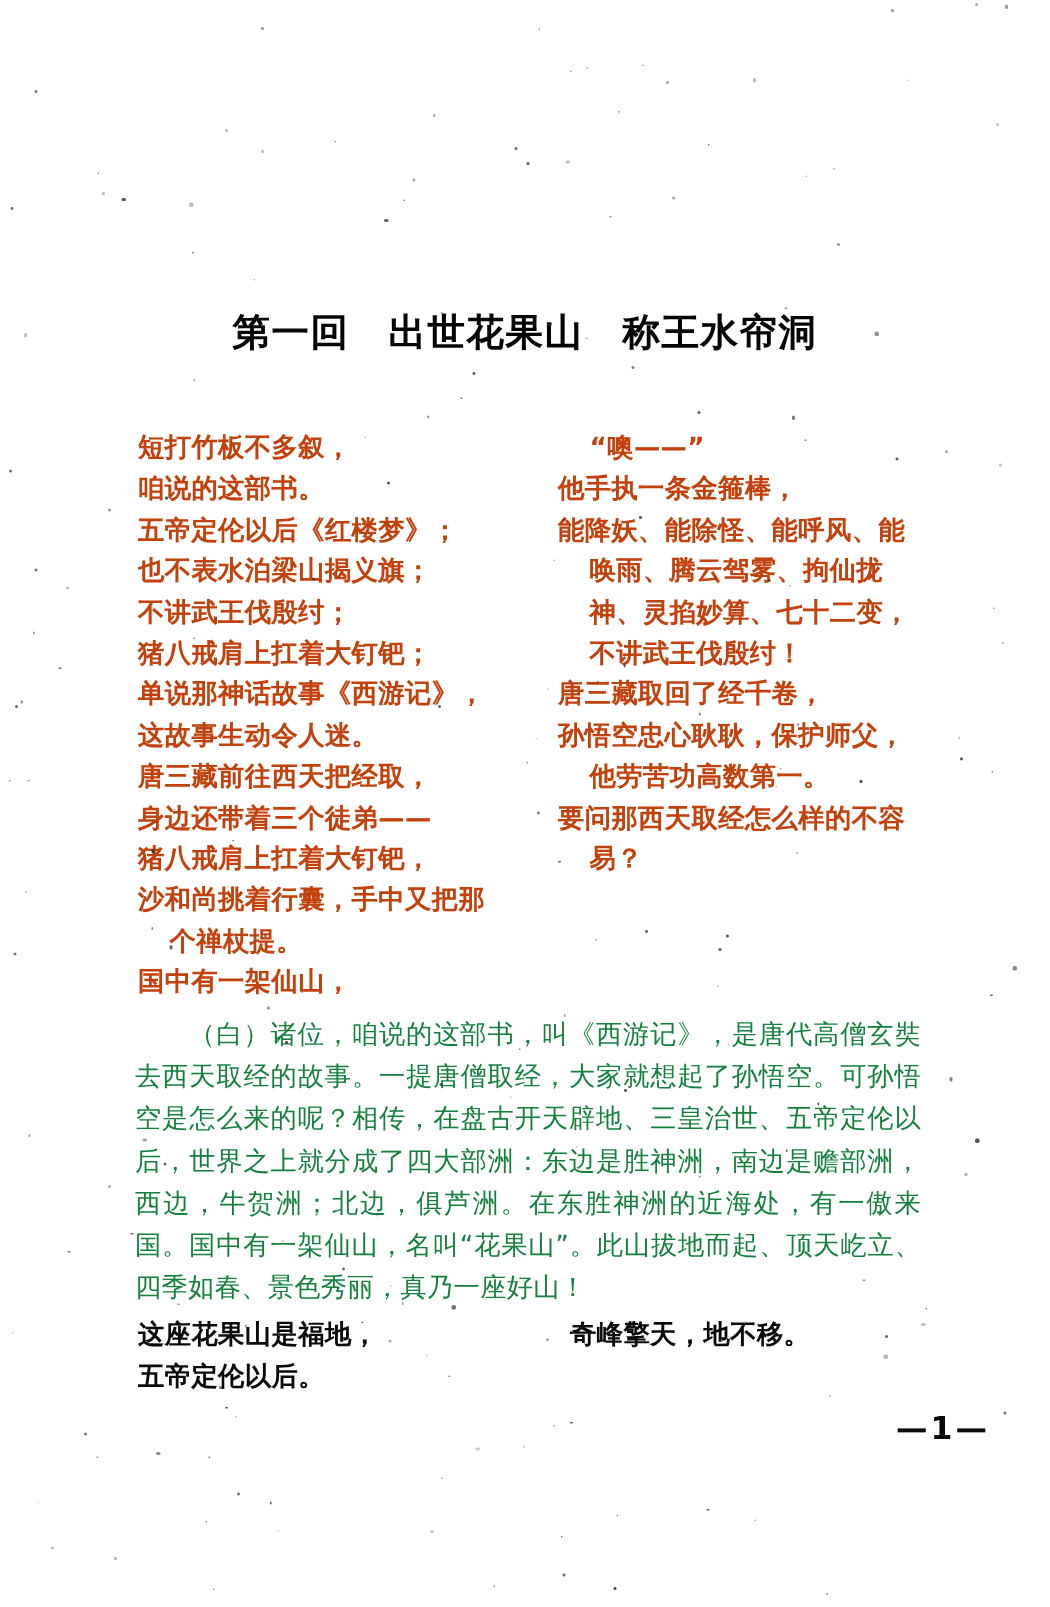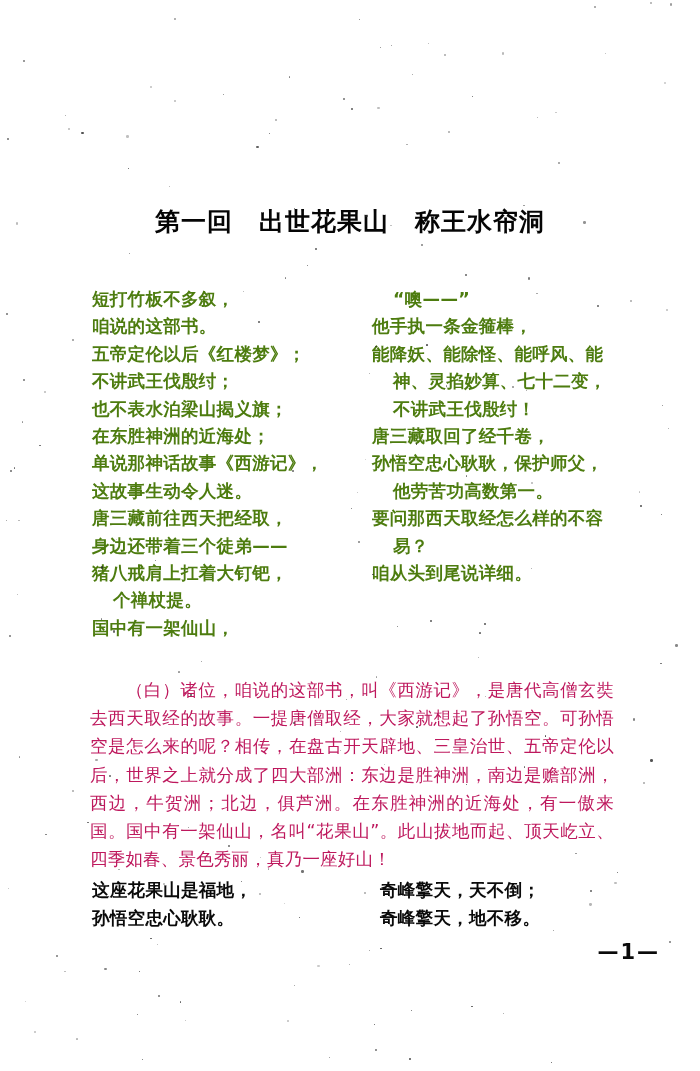--- a/index.html
+++ b/index.html
@@ -52,42 +52,42 @@
   .verse-col.left  { left: 92px;  width: 268px; }
   .verse-col.right { left: 372px; width: 268px; }
 
   .vline {
     font-size: 17.5px;
     line-height: 27.4px;
     height: 27.4px;
     white-space: pre;
     font-weight: bold;
     letter-spacing: 0.3px;
-    color: #4d7c0f;
+    color: #c2410c;
   }
 
   .vline.indent { padding-left: 21px; }
 
   
   .prose {
     position: absolute;
     left: 90px;
     top: 676px;
     width: 524px;
   }
 
   .prose p {
     margin: 0;
     font-size: 17.5px;
     line-height: 28.2px;
     text-align: justify;
     text-justify: inter-character;
     text-indent: 36px;
     letter-spacing: 0.2px;
-    color: #be185d;
+    color: #15803d;
   }
 
   
   .couplet-wrap {
     position: absolute;
     left: 0;
     top: 877px;
     width: 700px;
     height: 60px;
   }
@@ -142,57 +142,57 @@
 
 <div class="page">
 
   <div class="chapter-title">第一回　出世花果山　称王水帘洞</div>
 
   <div class="verse-wrap">
     <div class="verse-col left">
         <div class="vline">短打竹板不多叙，</div>
         <div class="vline">咱说的这部书。</div>
         <div class="vline">五帝定伦以后《红楼梦》；</div>
+        <div class="vline">也不表水泊梁山揭义旗；</div>
         <div class="vline">不讲武王伐殷纣；</div>
-        <div class="vline">也不表水泊梁山揭义旗；</div>
-        <div class="vline">在东胜神洲的近海处；</div>
+        <div class="vline">猪八戒肩上扛着大钉钯；</div>
         <div class="vline">单说那神话故事《西游记》，</div>
         <div class="vline">这故事生动令人迷。</div>
         <div class="vline">唐三藏前往西天把经取，</div>
         <div class="vline">身边还带着三个徒弟——</div>
         <div class="vline">猪八戒肩上扛着大钉钯，</div>
+        <div class="vline">沙和尚挑着行囊，手中又把那</div>
         <div class="vline indent">个禅杖提。</div>
         <div class="vline">国中有一架仙山，</div>
       </div>
     <div class="verse-col right">
         <div class="vline indent">“噢——”</div>
         <div class="vline">他手执一条金箍棒，</div>
         <div class="vline">能降妖、能除怪、能呼风、能</div>
+        <div class="vline indent">唤雨、腾云驾雾、拘仙拢</div>
         <div class="vline indent">神、灵掐妙算、七十二变，</div>
         <div class="vline indent">不讲武王伐殷纣！</div>
         <div class="vline">唐三藏取回了经千卷，</div>
         <div class="vline">孙悟空忠心耿耿，保护师父，</div>
         <div class="vline indent">他劳苦功高数第一。</div>
         <div class="vline">要问那西天取经怎么样的不容</div>
         <div class="vline indent">易？</div>
-        <div class="vline">咱从头到尾说详细。</div>
       </div>
   </div>
 
   <div class="prose">
     <p>（白）诸位，咱说的这部书，叫《西游记》，是唐代高僧玄奘去西天取经的故事。一提唐僧取经，大家就想起了孙悟空。可孙悟空是怎么来的呢？相传，在盘古开天辟地、三皇治世、五帝定伦以后，世界之上就分成了四大部洲：东边是胜神洲，南边是赡部洲，西边，牛贺洲；北边，俱芦洲。在东胜神洲的近海处，有一傲来国。国中有一架仙山，名叫“花果山”。此山拔地而起、顶天屹立、四季如春、景色秀丽，真乃一座好山！</p>
   </div>
 
   <div class="couplet-wrap">
     <div class="couplet-col left">
         <div class="cline">这座花果山是福地，</div>
-        <div class="cline">孙悟空忠心耿耿。</div>
+        <div class="cline">五帝定伦以后。</div>
       </div>
     <div class="couplet-col right">
-        <div class="cline">奇峰擎天，天不倒；</div>
         <div class="cline">奇峰擎天，地不移。</div>
       </div>
   </div>
 
   <div class="folio">—1—</div>
 
   <div class="speckles">
       <i style="width: 1px; height: 1px; left: 397.6px; top: 454.3px; opacity: 0.75;"></i>
       <i style="width: 2px; height: 2px; left: 443.8px; top: 54.2px; opacity: 0.42;"></i>
       <i style="width: 0.9px; height: 0.9px; left: 129.4px; top: 252.8px; opacity: 0.72;"></i>

